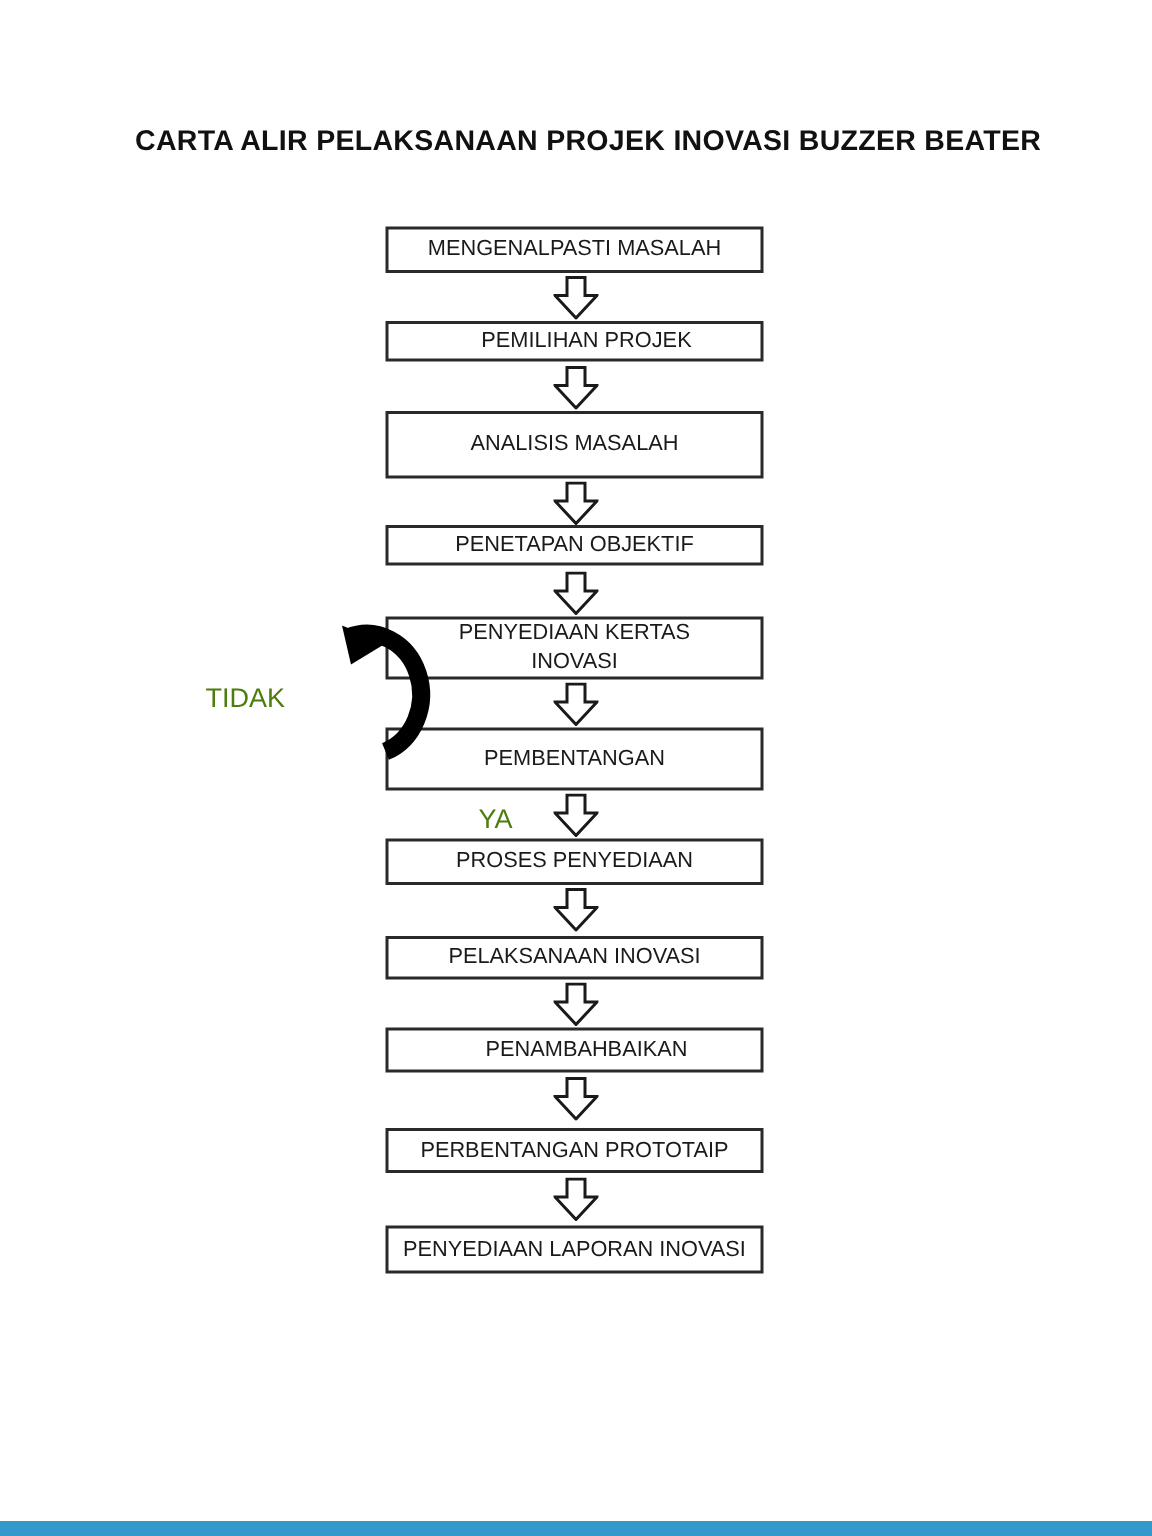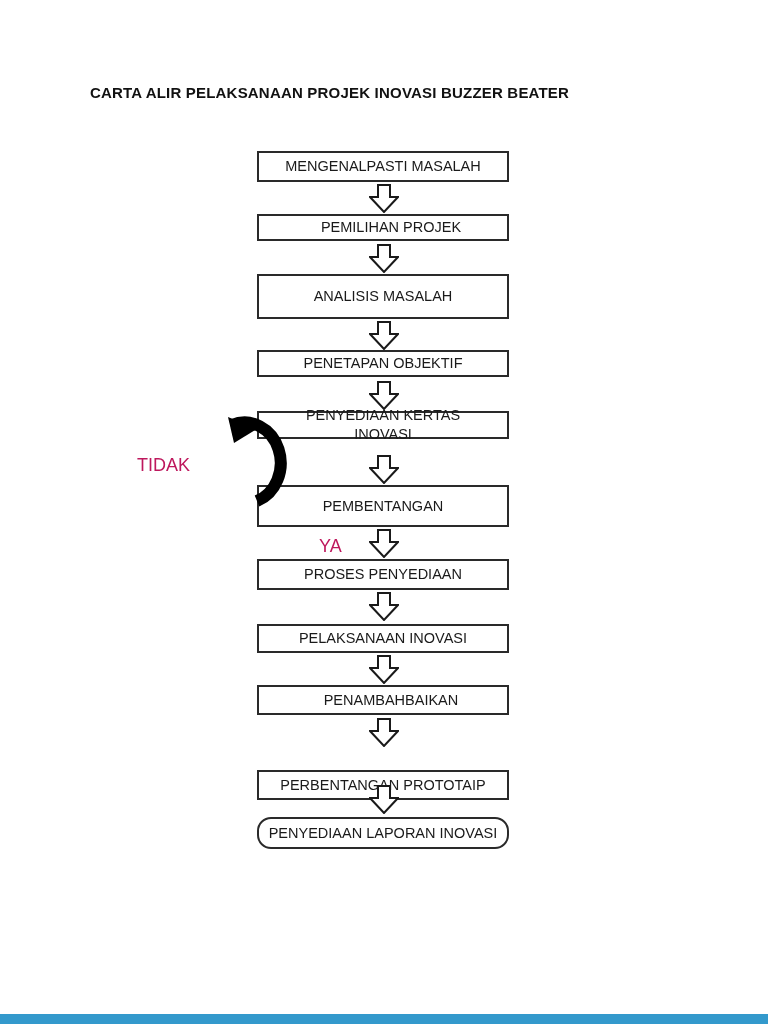--- a/index.html
+++ b/index.html
@@ -11,21 +11,21 @@
     overflow:hidden;
   }
   .page{
     position:absolute;left:0;top:0;width:768px;height:1024px;
     background:#ffffff;
   }
   .doc-title{
     position:absolute;
     left:90px;top:84px;
     margin:0;
-    font-size:15px;
+    font-size:19px;
     font-weight:bold;
     letter-spacing:0.2px;
     color:#111111;
     white-space:nowrap;
   }
   .flow-box{
     position:absolute;
     left:257px;
     width:252px;
     box-sizing:border-box;
@@ -45,21 +45,21 @@
   }
   .down-arrow{
     position:absolute;
     left:369px;
     width:30px;
     height:29px;
   }
   .decision-label{
     position:absolute;
     font-size:18px;
-    color:#be185d;
+    color:#4d7c0f;
     white-space:nowrap;
   }
   #label-no{left:137px;top:455px;}
   #label-yes{left:319px;top:536px;}
   .loop-arrow{
     position:absolute;
     left:188px;top:415px;
     width:76px;height:98px;
     overflow:visible;
   }
@@ -82,40 +82,40 @@
       </div>
       <div class="flow-box" style="top: 214px; height: 27px; padding-left: 16px;">
         <span>PEMILIHAN PROJEK</span>
       </div>
       <div class="flow-box" style="top: 274px; height: 45px;">
         <span>ANALISIS MASALAH</span>
       </div>
       <div class="flow-box" style="top: 350px; height: 27px;">
         <span>PENETAPAN OBJEKTIF</span>
       </div>
-      <div class="flow-box" style="top: 411px; height: 28px; text-align: center;">
+      <div class="flow-box" style="top: 411px; height: 42px; text-align: center;">
         <span>PENYEDIAAN KERTAS</span>
         <span>INOVASI</span>
       </div>
       <div class="flow-box" style="top: 485px; height: 42px;">
         <span>PEMBENTANGAN</span>
       </div>
       <div class="flow-box" style="top: 559px; height: 31px; align-items: center;">
         <span>PROSES PENYEDIAAN</span>
       </div>
       <div class="flow-box" style="top: 624px; height: 29px;">
         <span>PELAKSANAAN INOVASI</span>
       </div>
       <div class="flow-box" style="top: 685px; height: 30px; padding-left: 16px;">
         <span>PENAMBAHBAIKAN</span>
       </div>
-      <div class="flow-box" style="top: 752px; height: 30px; margin-top: 18px;">
+      <div class="flow-box" style="top: 752px; height: 30px;">
         <span>PERBENTANGAN PROTOTAIP</span>
       </div>
-      <div class="flow-box" style="top: 817px; height: 32px; border-radius: 14px;">
+      <div class="flow-box" style="top: 817px; height: 32px;">
         <span>PENYEDIAAN LAPORAN INOVASI</span>
       </div>
       <svg class="down-arrow" viewBox="0 0 30 29" style="top: 184px;">
         <path d="M9 1 H21 V13 H29 L15 28 L1 13 H9 Z" fill="#ffffff" stroke="#1a1a1a" stroke-width="2" stroke-linejoin="miter"></path>
       </svg>
       <svg class="down-arrow" viewBox="0 0 30 29" style="top: 244px;">
         <path d="M9 1 H21 V13 H29 L15 28 L1 13 H9 Z" fill="#ffffff" stroke="#1a1a1a" stroke-width="2" stroke-linejoin="miter"></path>
       </svg>
       <svg class="down-arrow" viewBox="0 0 30 29" style="top: 321px;">
         <path d="M9 1 H21 V13 H29 L15 28 L1 13 H9 Z" fill="#ffffff" stroke="#1a1a1a" stroke-width="2" stroke-linejoin="miter"></path>

